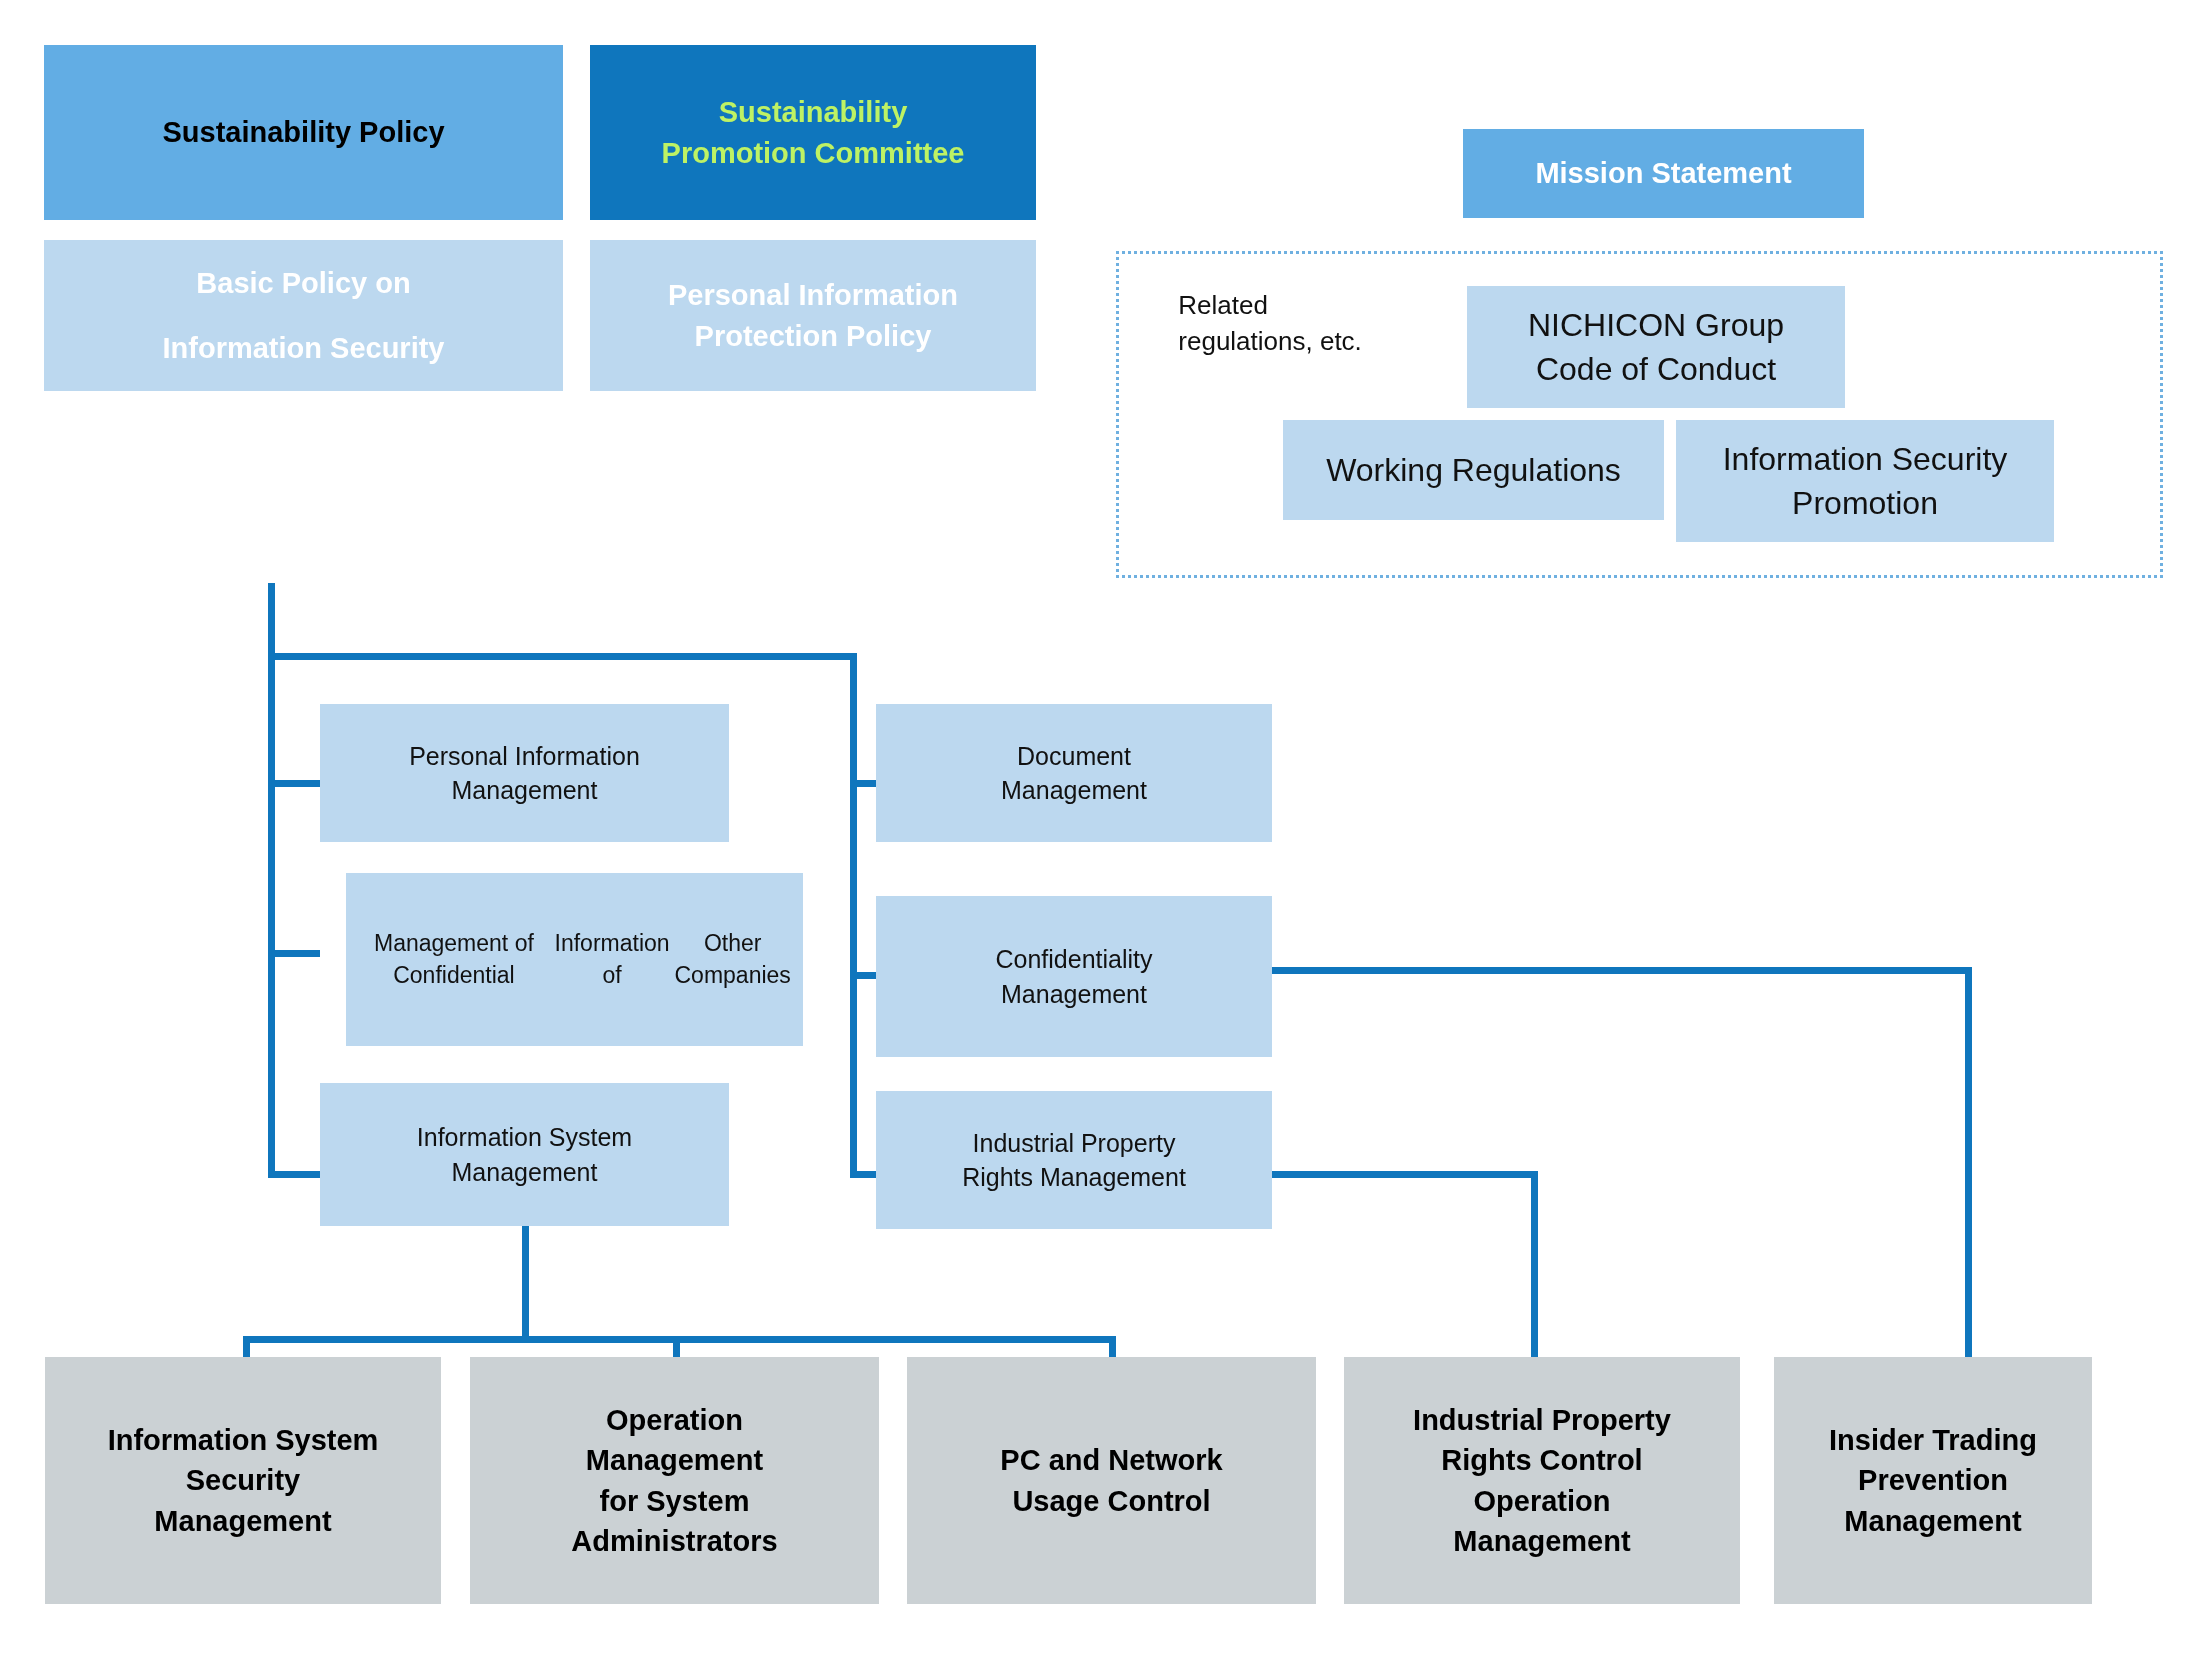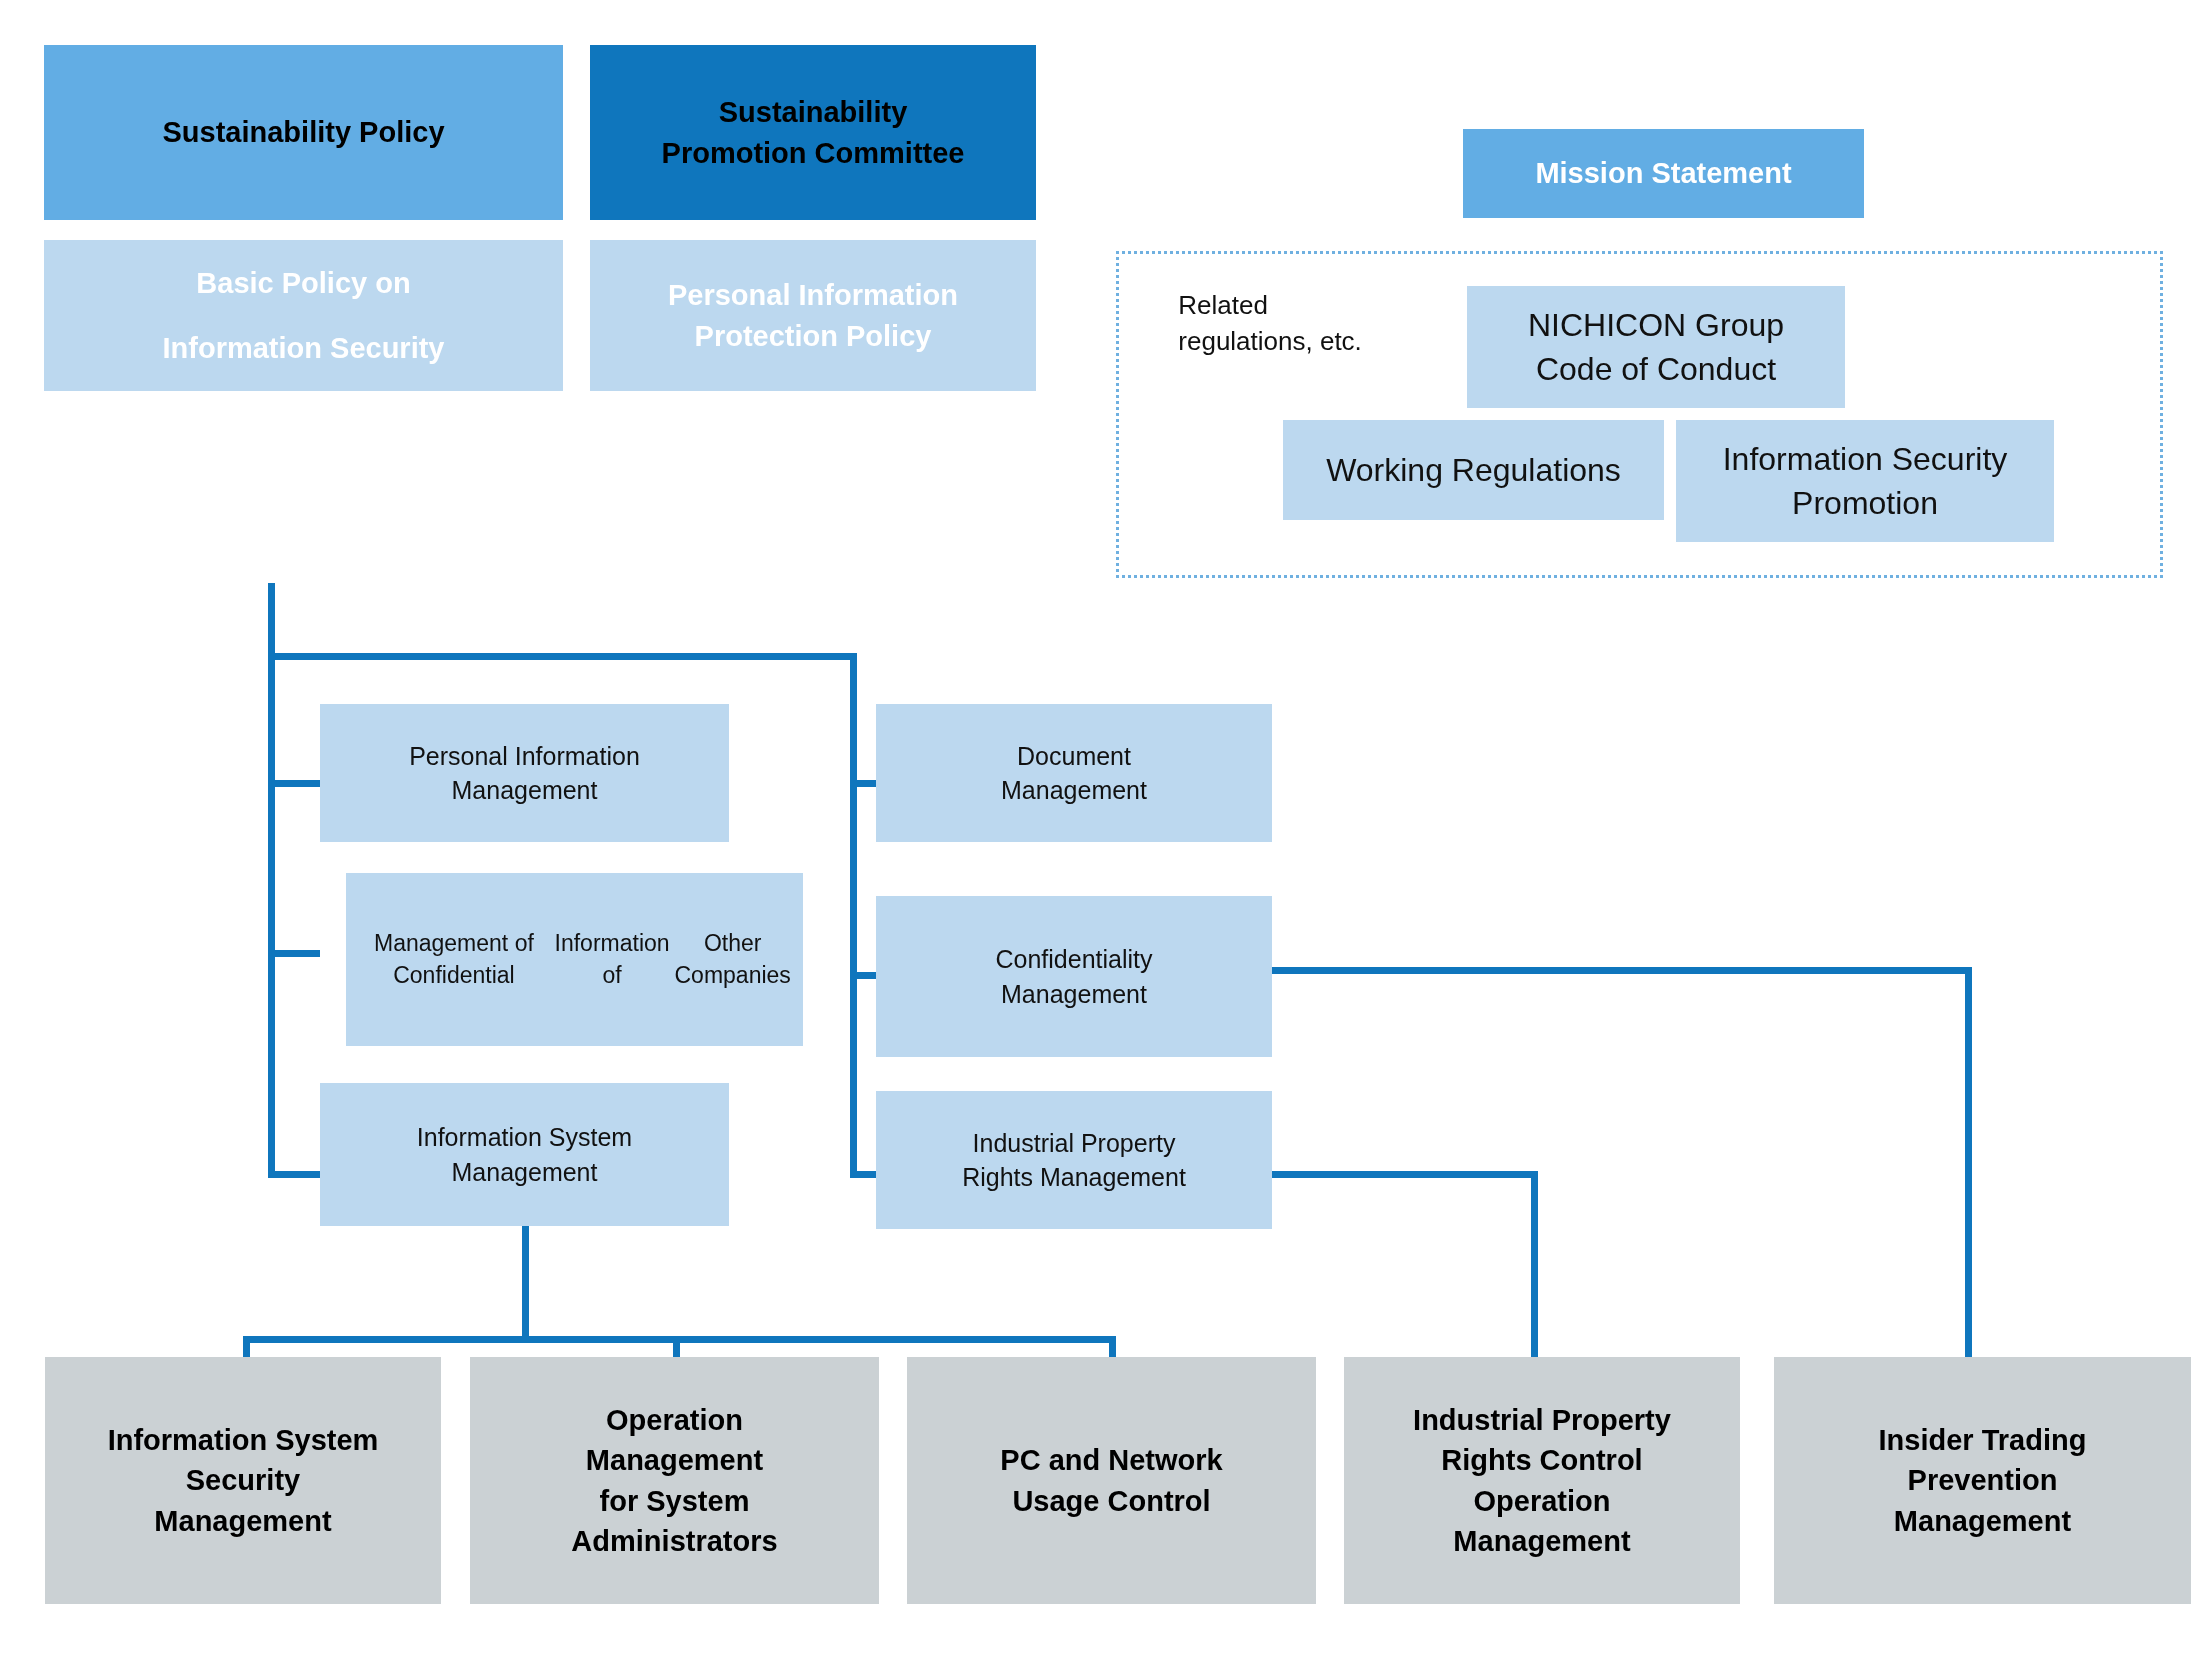--- a/index.html
+++ b/index.html
@@ -32,21 +32,21 @@
     color:#000000;
     font-weight:bold;
   }
   .b-mid-w{         
     background:#62ade4;
     color:#ffffff;
     font-weight:bold;
   }
   .b-dark{          
     background:#0f76bd;
-    color:#000000;
+    color:#bef264;
     font-weight:bold;
   }
   .b-light-w{       
     background:#bcd8ef;
     color:#ffffff;
     font-weight:bold;
   }
   .b-light{         
     background:#bcd8ef;
     color:#111111;
@@ -218,20 +218,20 @@
     <span>Usage Control</span>
   </div>
 
   <div class="box b-gray fs-40" style="left:1344px; top:1357px; width:396px; height:247px; flex-direction:column;">
     <span>Industrial Property</span>
     <span>Rights Control</span>
     <span>Operation</span>
     <span>Management</span>
   </div>
 
-  <div class="box b-gray fs-40" style="left:1774px; top:1357px; width:417px; height:247px; flex-direction:column;">
+  <div class="box b-gray fs-40" style="left:1774px; top:1357px; width:318px; height:247px; flex-direction:column;">
     <span>Insider Trading</span>
     <span>Prevention</span>
     <span>Management</span>
   </div>
 
 </div>
 
 
 </body></html>

